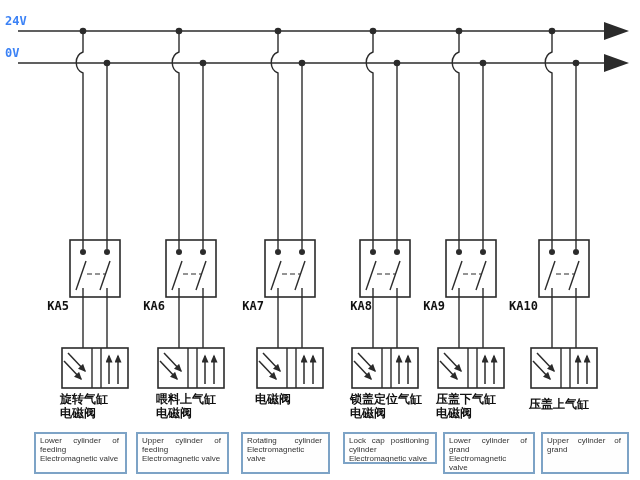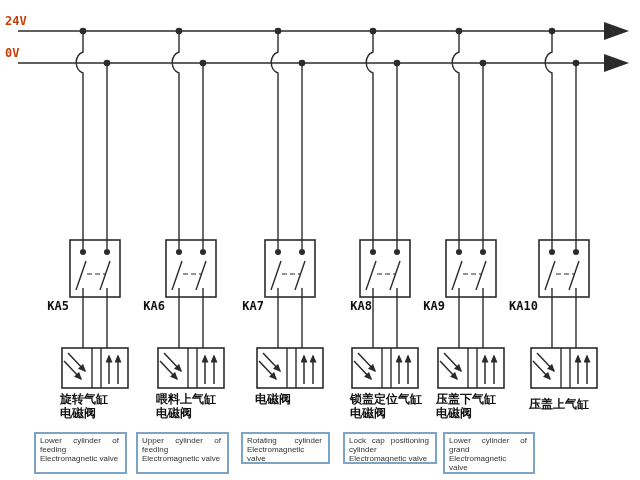--- a/index.html
+++ b/index.html
@@ -10,21 +10,21 @@
   }
   .stage svg{ position:absolute; left:0; top:0; }
   svg .wire{ stroke:var(--line); stroke-width:1.4; fill:none; }
   svg .box{ stroke:var(--line); stroke-width:1.6; fill:none; }
   svg .dot{ fill:var(--line); stroke:none; }
   svg .dash{ stroke:var(--line); stroke-width:1.2; stroke-dasharray:5 3; fill:none; }
   svg .arrowline{ stroke:var(--line); stroke-width:1.5; fill:none; }
   svg .solid{ fill:var(--line); stroke:none; }
   .rail-label{
     position:absolute; font-family:"DejaVu Sans Mono", monospace;
-    font-size:12px; font-weight:bold; color:#c2410c;
+    font-size:12px; font-weight:bold; color:#3b82f6;
   }
   .ka-label{
     position:absolute; width:44px; text-align:right;
     font-family:"DejaVu Sans Mono", monospace; font-size:12px; font-weight:bold; color:#111;margin-top:40px;
   }
   .cn-label{
     position:absolute; width:95px; font-size:12px; font-weight:bold;
     color:#111; line-height:14px; font-family:"DejaVu Sans", sans-serif;
   }
   .en-box{
@@ -207,17 +207,18 @@
     <div>压盖下气缸</div>
     <div>电磁阀</div>
   </div>
   <div class="cn-label" style="left:529px; top:397px;">
     <div>压盖上气缸</div>
     <div></div>
   </div>
 
   <div class="en-box" style="left:34px;  width:93px; height:42px;">Lower cylinder of feeding Electromagnetic valve</div>
   <div class="en-box" style="left:136px; width:93px; height:42px;">Upper cylinder of feeding Electromagnetic valve</div>
-  <div class="en-box" style="left:241px; width:89px; height:32px;">Rotating cylinder Electromagnetic valve</div>
+  <div class="en-box" style="left:241px; width:89px; height:42px;">Rotating cylinder Electromagnetic valve</div>
   <div class="en-box" style="left:343px; width:94px; height:32px;">Lock cap positioning cylinder Electromagnetic valve</div>
   <div class="en-box" style="left:443px; width:92px; height:42px;">Lower cylinder of grand Electromagnetic valve</div>
+  <div class="en-box" style="left:541px; width:88px; height:42px;">Upper cylinder of grand</div>
 
 </div>
 
 </body></html>

